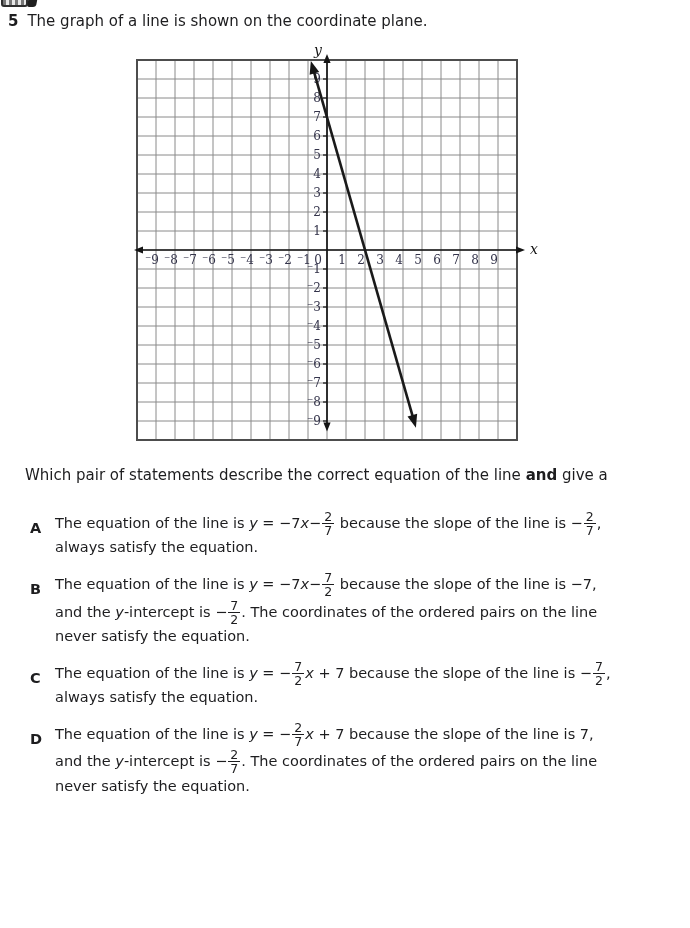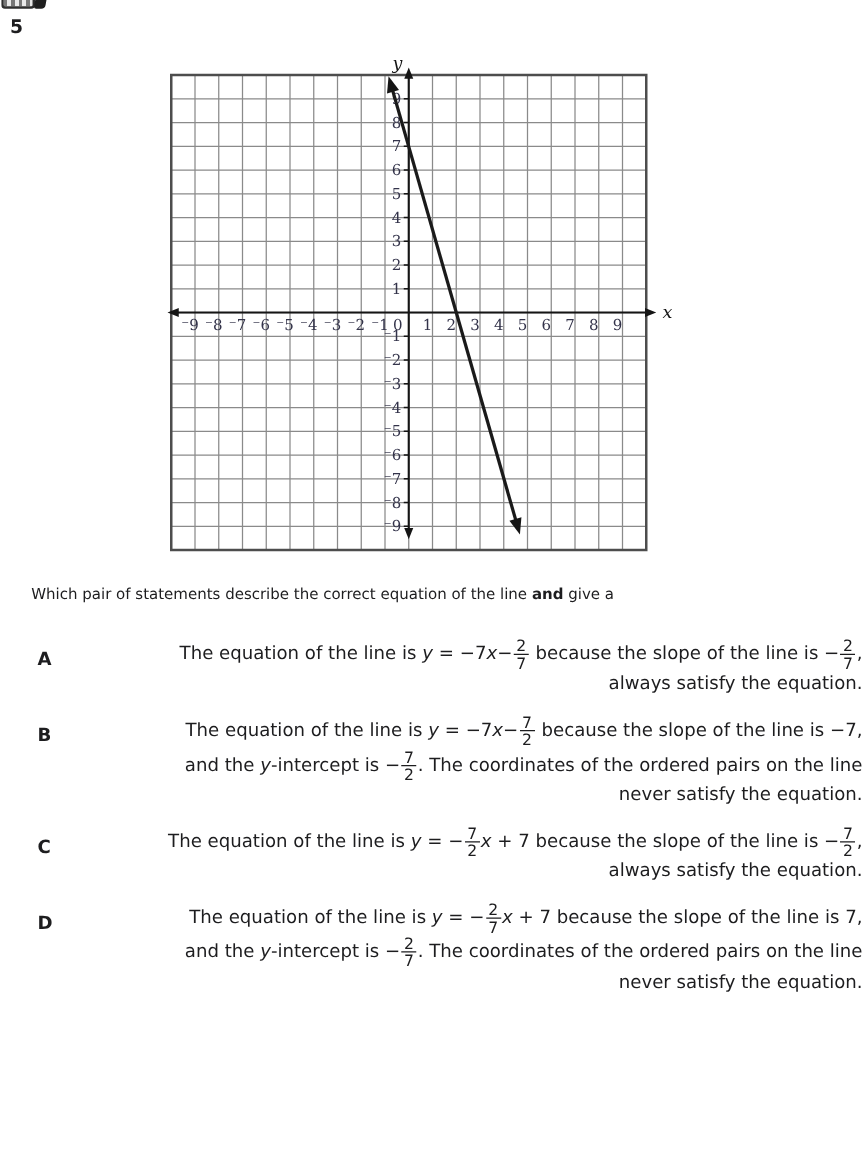--- a/index.html
+++ b/index.html
@@ -17,26 +17,26 @@
     border:2px solid #2e2e2e; border-radius:3px;
     background:repeating-linear-gradient(90deg,#777 0 3px,#e8e8e8 3px 6px); }
   .frag-block { position:absolute; right:1px; top:-5px; width:9px; height:12px;
     background:#1f1f1f; border-radius:0 0 3px 2px; transform:skewX(-10deg); }
 
   .q-row { display:flex; gap:9px; padding:11px 14px 0 8px; font-size:15px; line-height:21px; }
   .q-num { font-weight:bold; }
 
   svg.graph { display:block; margin:10px 0 0 123px; }
 
-  .prompt { margin:14px 0 0 25px; font-size:12px; line-height:22px; }
+  .prompt { margin:14px 0 0 25px; font-size:15px; line-height:22px; }
 
   .options { margin-top:24px; }
   .option { display:flex; margin:0 0 13px 30px; font-size:14.5px; }
   .opt-letter { font-weight:bold; width:25px; flex:none; padding-top:10px; }
-  .opt-body { flex:1;text-align:right; }
+  .opt-body { flex:1; }
   .opt-line { line-height:21px; white-space:nowrap; }
 
   i { font-style:italic; }
   b { font-weight:bold; }
 
   .frac { display:inline-flex; flex-direction:column; align-items:center;
     vertical-align:middle; line-height:1.05; font-size:12.5px; padding:0 1px; }
   .frac .num { padding:0 2px; }
   .frac .den { padding:0 2px; border-top:1px solid currentColor; }
 </style>
@@ -45,20 +45,21 @@
 
 <div class="page">
 
   <div class="icon-frag">
     <span class="frag-keys"></span>
     <span class="frag-block"></span>
   </div>
 
   <div class="q-row">
     <span class="q-num">5</span>
+    <span class="q-text">The graph of a line is shown on the coordinate plane.</span>
   </div>
 
   <svg id="graph-svg" class="graph" width="420" height="408" viewBox="0 0 420 408">
     <g id="g-grid">
         <line x1="14" y1="18" x2="14" y2="398" stroke="#8a8a8a" stroke-width="1"></line>
         <line x1="14" y1="398" x2="394" y2="398" stroke="#8a8a8a" stroke-width="1"></line>
         <line x1="33" y1="18" x2="33" y2="398" stroke="#8a8a8a" stroke-width="1"></line>
         <line x1="14" y1="379" x2="394" y2="379" stroke="#8a8a8a" stroke-width="1"></line>
         <line x1="52" y1="18" x2="52" y2="398" stroke="#8a8a8a" stroke-width="1"></line>
         <line x1="14" y1="360" x2="394" y2="360" stroke="#8a8a8a" stroke-width="1"></line>

